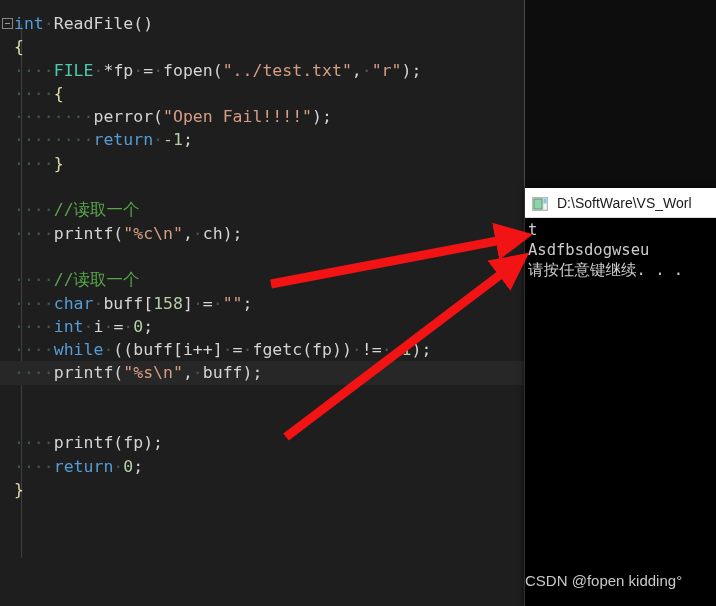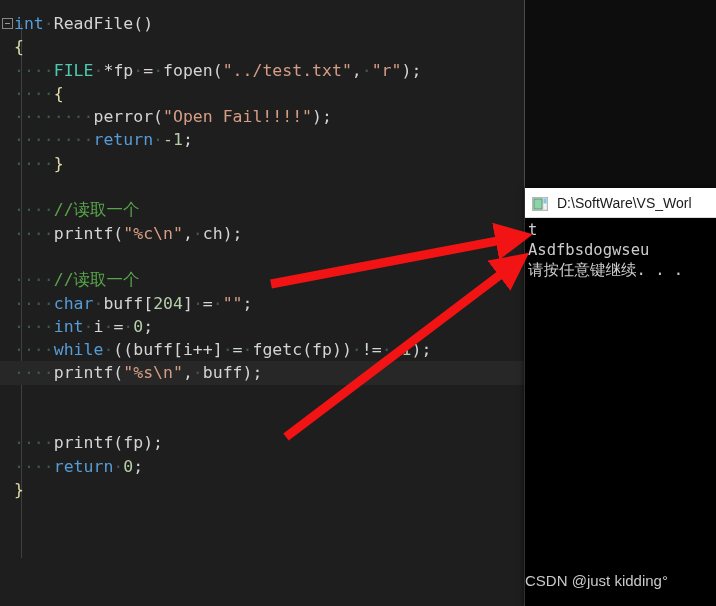--- a/index.html
+++ b/index.html
@@ -189,21 +189,21 @@
         <div class="line"><span><span class="dot">····</span><span class="typ">FILE</span><span class="dot">·</span><span class="pun">*</span><span class="fn">fp</span><span class="dot">·</span><span class="pun">=</span><span class="dot">·</span><span class="fn">fopen</span><span class="pun">(</span><span class="str">"../test.txt"</span><span class="pun">,</span><span class="dot">·</span><span class="str">"r"</span><span class="pun">)</span><span class="pun">;</span></span></div>
         <div class="line"><span><span class="dot">····</span><span class="brc">{</span></span></div>
         <div class="line"><span><span class="dot">········</span><span class="fn">perror</span><span class="pun">(</span><span class="str">"Open Fail!!!!"</span><span class="pun">)</span><span class="pun">;</span></span></div>
         <div class="line"><span><span class="dot">········</span><span class="kw">return</span><span class="dot">·</span><span class="num">-1</span><span class="pun">;</span></span></div>
         <div class="line"><span><span class="dot">····</span><span class="brc">}</span></span></div>
         <div class="line"><span></span></div>
         <div class="line"><span><span class="dot">····</span><span class="cmt">//读取一个</span></span></div>
         <div class="line"><span><span class="dot">····</span><span class="fn">printf</span><span class="pun">(</span><span class="str">"%c\n"</span><span class="pun">,</span><span class="dot">·</span><span class="fn">ch</span><span class="pun">)</span><span class="pun">;</span></span></div>
         <div class="line"><span></span></div>
         <div class="line"><span><span class="dot">····</span><span class="cmt">//读取一个</span></span></div>
-        <div class="line"><span><span class="dot">····</span><span class="kw">char</span><span class="dot">·</span><span class="fn">buff</span><span class="pun">[</span><span class="num">204</span><span class="pun">]</span><span class="dot">·</span><span class="pun">=</span><span class="dot">·</span><span class="str">""</span><span class="pun">;</span></span></div>
+        <div class="line"><span><span class="dot">····</span><span class="kw">char</span><span class="dot">·</span><span class="fn">buff</span><span class="pun">[</span><span class="num">158</span><span class="pun">]</span><span class="dot">·</span><span class="pun">=</span><span class="dot">·</span><span class="str">""</span><span class="pun">;</span></span></div>
         <div class="line"><span><span class="dot">····</span><span class="kw">int</span><span class="dot">·</span><span class="fn">i</span><span class="dot">·</span><span class="pun">=</span><span class="dot">·</span><span class="num">0</span><span class="pun">;</span></span></div>
         <div class="line"><span><span class="dot">····</span><span class="kw">while</span><span class="dot">·</span><span class="pun">(</span><span class="pun">(</span><span class="fn">buff</span><span class="pun">[</span><span class="fn">i</span><span class="pun">+</span><span class="pun">+</span><span class="pun">]</span><span class="dot">·</span><span class="pun">=</span><span class="dot">·</span><span class="fn">fgetc</span><span class="pun">(</span><span class="fn">fp</span><span class="pun">)</span><span class="pun">)</span><span class="dot">·</span><span class="pun">!</span><span class="pun">=</span><span class="dot">·</span><span class="num">-1</span><span class="pun">)</span><span class="pun">;</span></span></div>
         <div class="line current"><span><span class="dot">····</span><span class="fn">printf</span><span class="pun">(</span><span class="str">"%s\n"</span><span class="pun">,</span><span class="dot">·</span><span class="fn">buff</span><span class="pun">)</span><span class="pun">;</span></span></div>
         <div class="line"><span></span></div>
         <div class="line"><span></span></div>
         <div class="line"><span><span class="dot">····</span><span class="fn">printf</span><span class="pun">(</span><span class="fn">fp</span><span class="pun">)</span><span class="pun">;</span></span></div>
         <div class="line"><span><span class="dot">····</span><span class="kw">return</span><span class="dot">·</span><span class="num">0</span><span class="pun">;</span></span></div>
         <div class="line"><span><span class="brc">}</span></span></div>
       </div>
   </div>
@@ -234,15 +234,15 @@
       </span>
       <span id="console-title-text">D:\SoftWare\VS_Worl</span>
     </div>
     <div id="console-body">
         <div class="con-line">t</div>
         <div class="con-line">Asdfbsdogwseu</div>
         <div class="con-line">请按任意键继续. . .</div>
       </div>
   </div>
 
-  <div id="watermark">CSDN @just kidding°</div>
+  <div id="watermark">CSDN @fopen kidding°</div>
 
 </div>
 
 </body></html>

